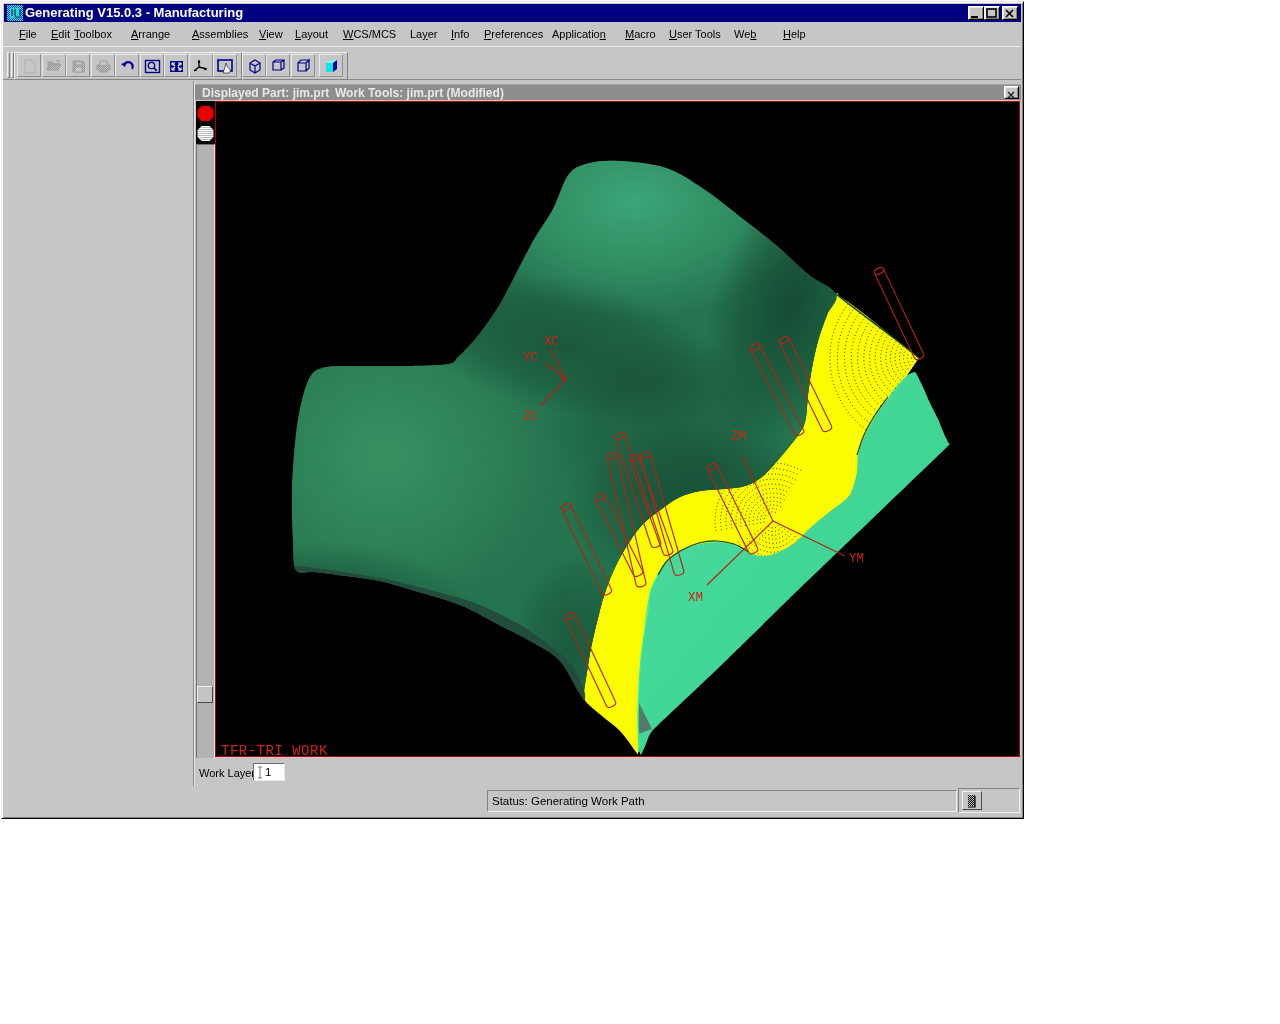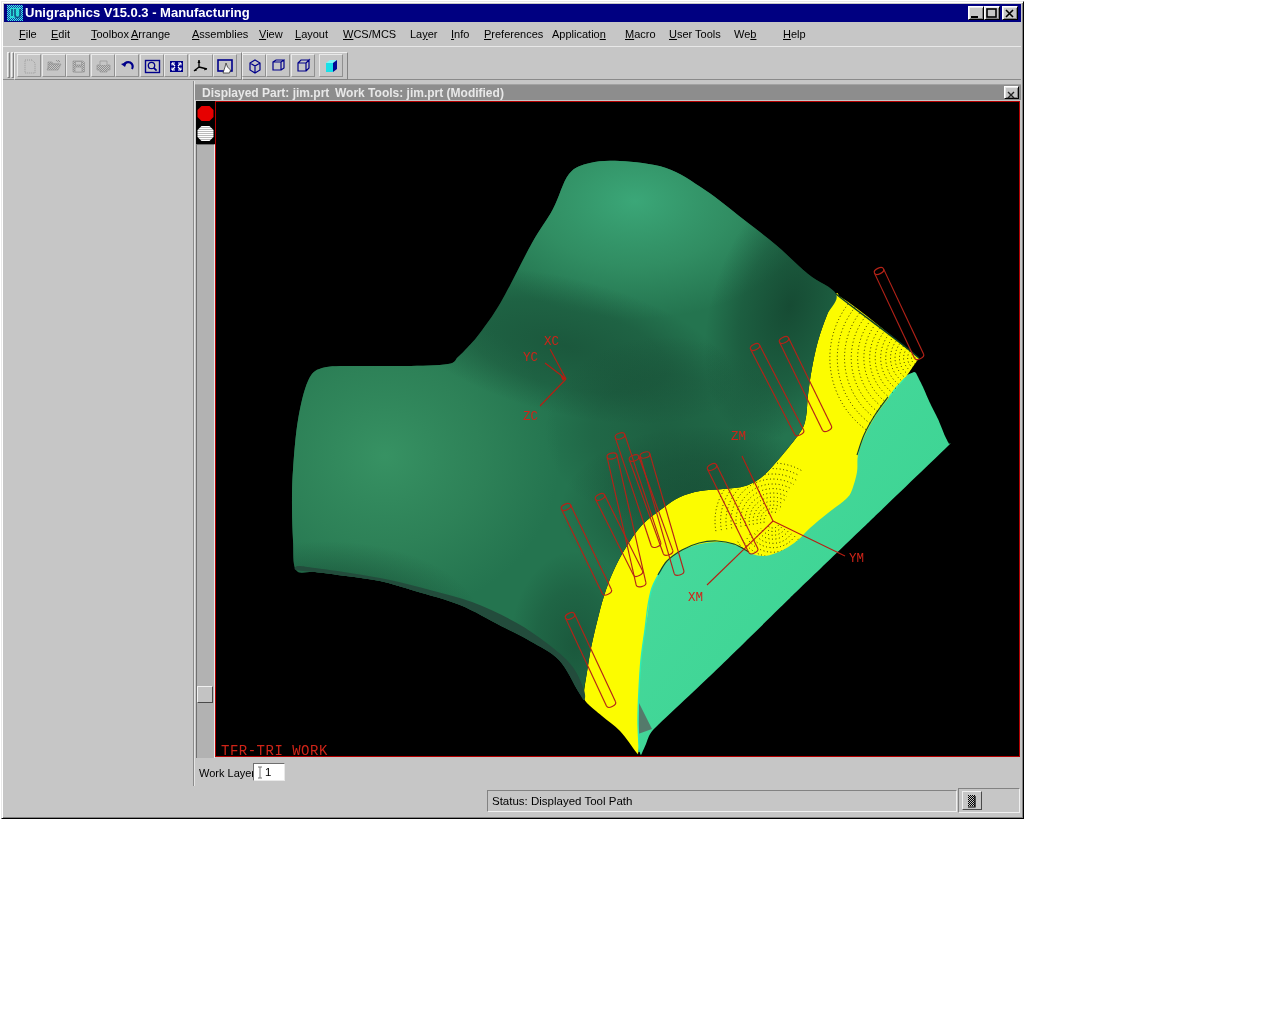--- a/index.html
+++ b/index.html
@@ -55,35 +55,35 @@
           <pattern id="ugd" width="2" height="2" patternUnits="userSpaceOnUse">
         <rect width="2" height="2" fill="#0b3ca8"></rect>
             <rect width="1" height="1" fill="#41e8e0"></rect>
             <rect x="1" y="1" width="1" height="1" fill="#41e8e0"></rect>
       </pattern>
         </defs>
       <rect width="16" height="16" fill="url(#ugd)"></rect>
       <rect x="3" y="3" width="10" height="10" fill="#2ae4da" opacity="0.85"></rect>
       <path d="M5,4 v7 M8,4 v6 a2.5,2.5 0 0 0 5,0 v-6" stroke="#0a2a70" stroke-width="1.6" fill="none" opacity="0.8"></path>
     </svg>
-    <span class="txt" style="left:21px">Unigraphics V15.0.3 - Manufacturing</span>
+    <span class="txt" style="left:21px">Generating V15.0.3 - Manufacturing</span>
     <div class="wbtn" style="left:964px"><svg width="14" height="12">
           <rect x="2" y="8" width="7" height="2" fill="#000"></rect>
         </svg></div>
     <div class="wbtn" style="left:980px"><svg width="14" height="12">
           <rect x="2" y="1" width="9" height="8" fill="none" stroke="#000" stroke-width="1.6"></rect>
         </svg></div>
     <div class="wbtn" style="left:998px"><svg width="14" height="12">
           <path d="M3,2 L10,9 M10,2 L3,9" stroke="#000" stroke-width="1.6"></path>
         </svg></div>
   </div>
   <div id="menubar">
     <span style="left:16px"><u>F</u>ile</span>
     <span style="left:48px"><u>E</u>dit</span>
-    <span style="left:88px"><u>T</u>oolbox</span>
+    <span style="left:71px"><u>T</u>oolbox</span>
     <span style="left:128px"><u>A</u>rrange</span>
     <span style="left:189px"><u>A</u>ssemblies</span>
     <span style="left:256px"><u>V</u>iew</span>
     <span style="left:292px"><u>L</u>ayout</span>
     <span style="left:340px"><u>W</u>CS/MCS</span>
     <span style="left:407px">La<u>y</u>er</span>
     <span style="left:448px"><u>I</u>nfo</span>
     <span style="left:481px"><u>P</u>references</span>
     <span style="left:549px">Applicatio<u>n</u></span>
     <span style="left:622px"><u>M</u>acro</span>
@@ -389,21 +389,21 @@
 <div id="wlayer">
   <span class="lab">Work Layer</span>
   <div id="wlinput">
       <svg style="position:absolute;left:3px;top:2px" width="8" height="13">
         <path d="M1,1 h4 M3,1 v11 M1,12 h4" stroke="#777" stroke-width="1" fill="none"></path>
       </svg>
       <span style="position:absolute;left:11px">1</span>
     </div>
 </div>
 <div id="statusbar">
-  <div class="spanel" style="left:484px;width:470px"><span style="padding-left:4px">Status: Displayed Tool Path</span></div>
+  <div class="spanel" style="left:484px;width:470px"><span style="padding-left:4px">Status: Generating Work Path</span></div>
   <div id="sq">
       <div id="sqb">
     <svg width="18" height="17">
           <defs>
             <pattern id="dith2" width="2" height="2" patternUnits="userSpaceOnUse">
       <rect width="2" height="2" fill="#c6c6c6"></rect>
               <rect width="1" height="1" fill="#000"></rect>
               <rect x="1" y="1" width="1" height="1" fill="#000"></rect>
     </pattern>
           </defs>

